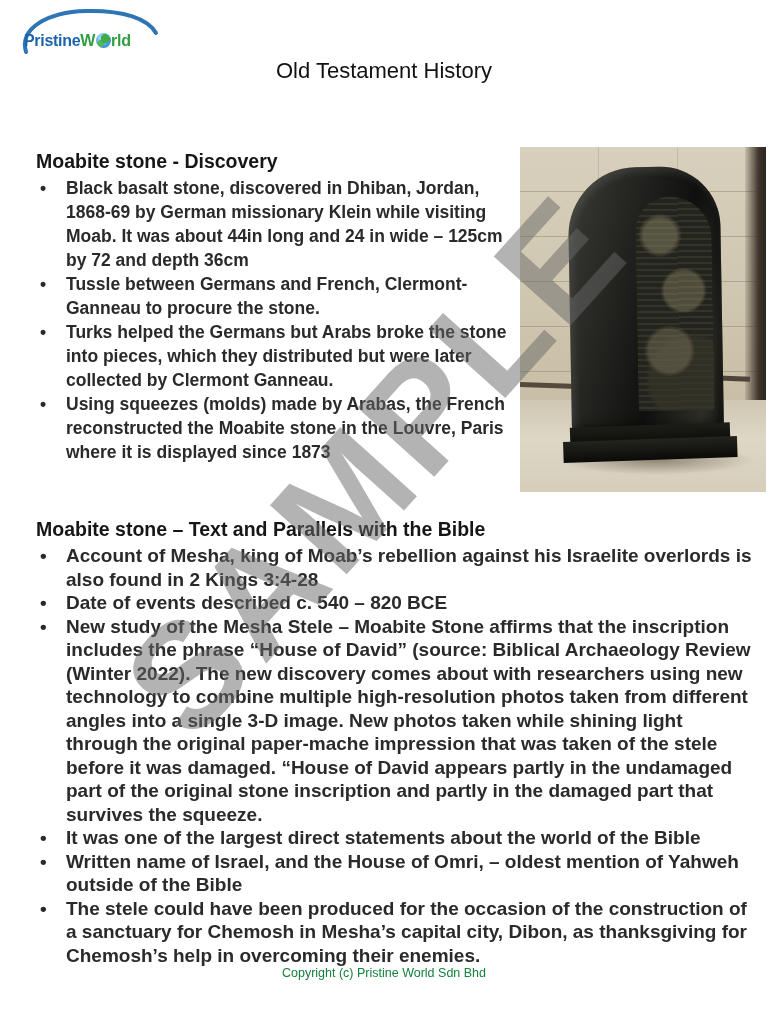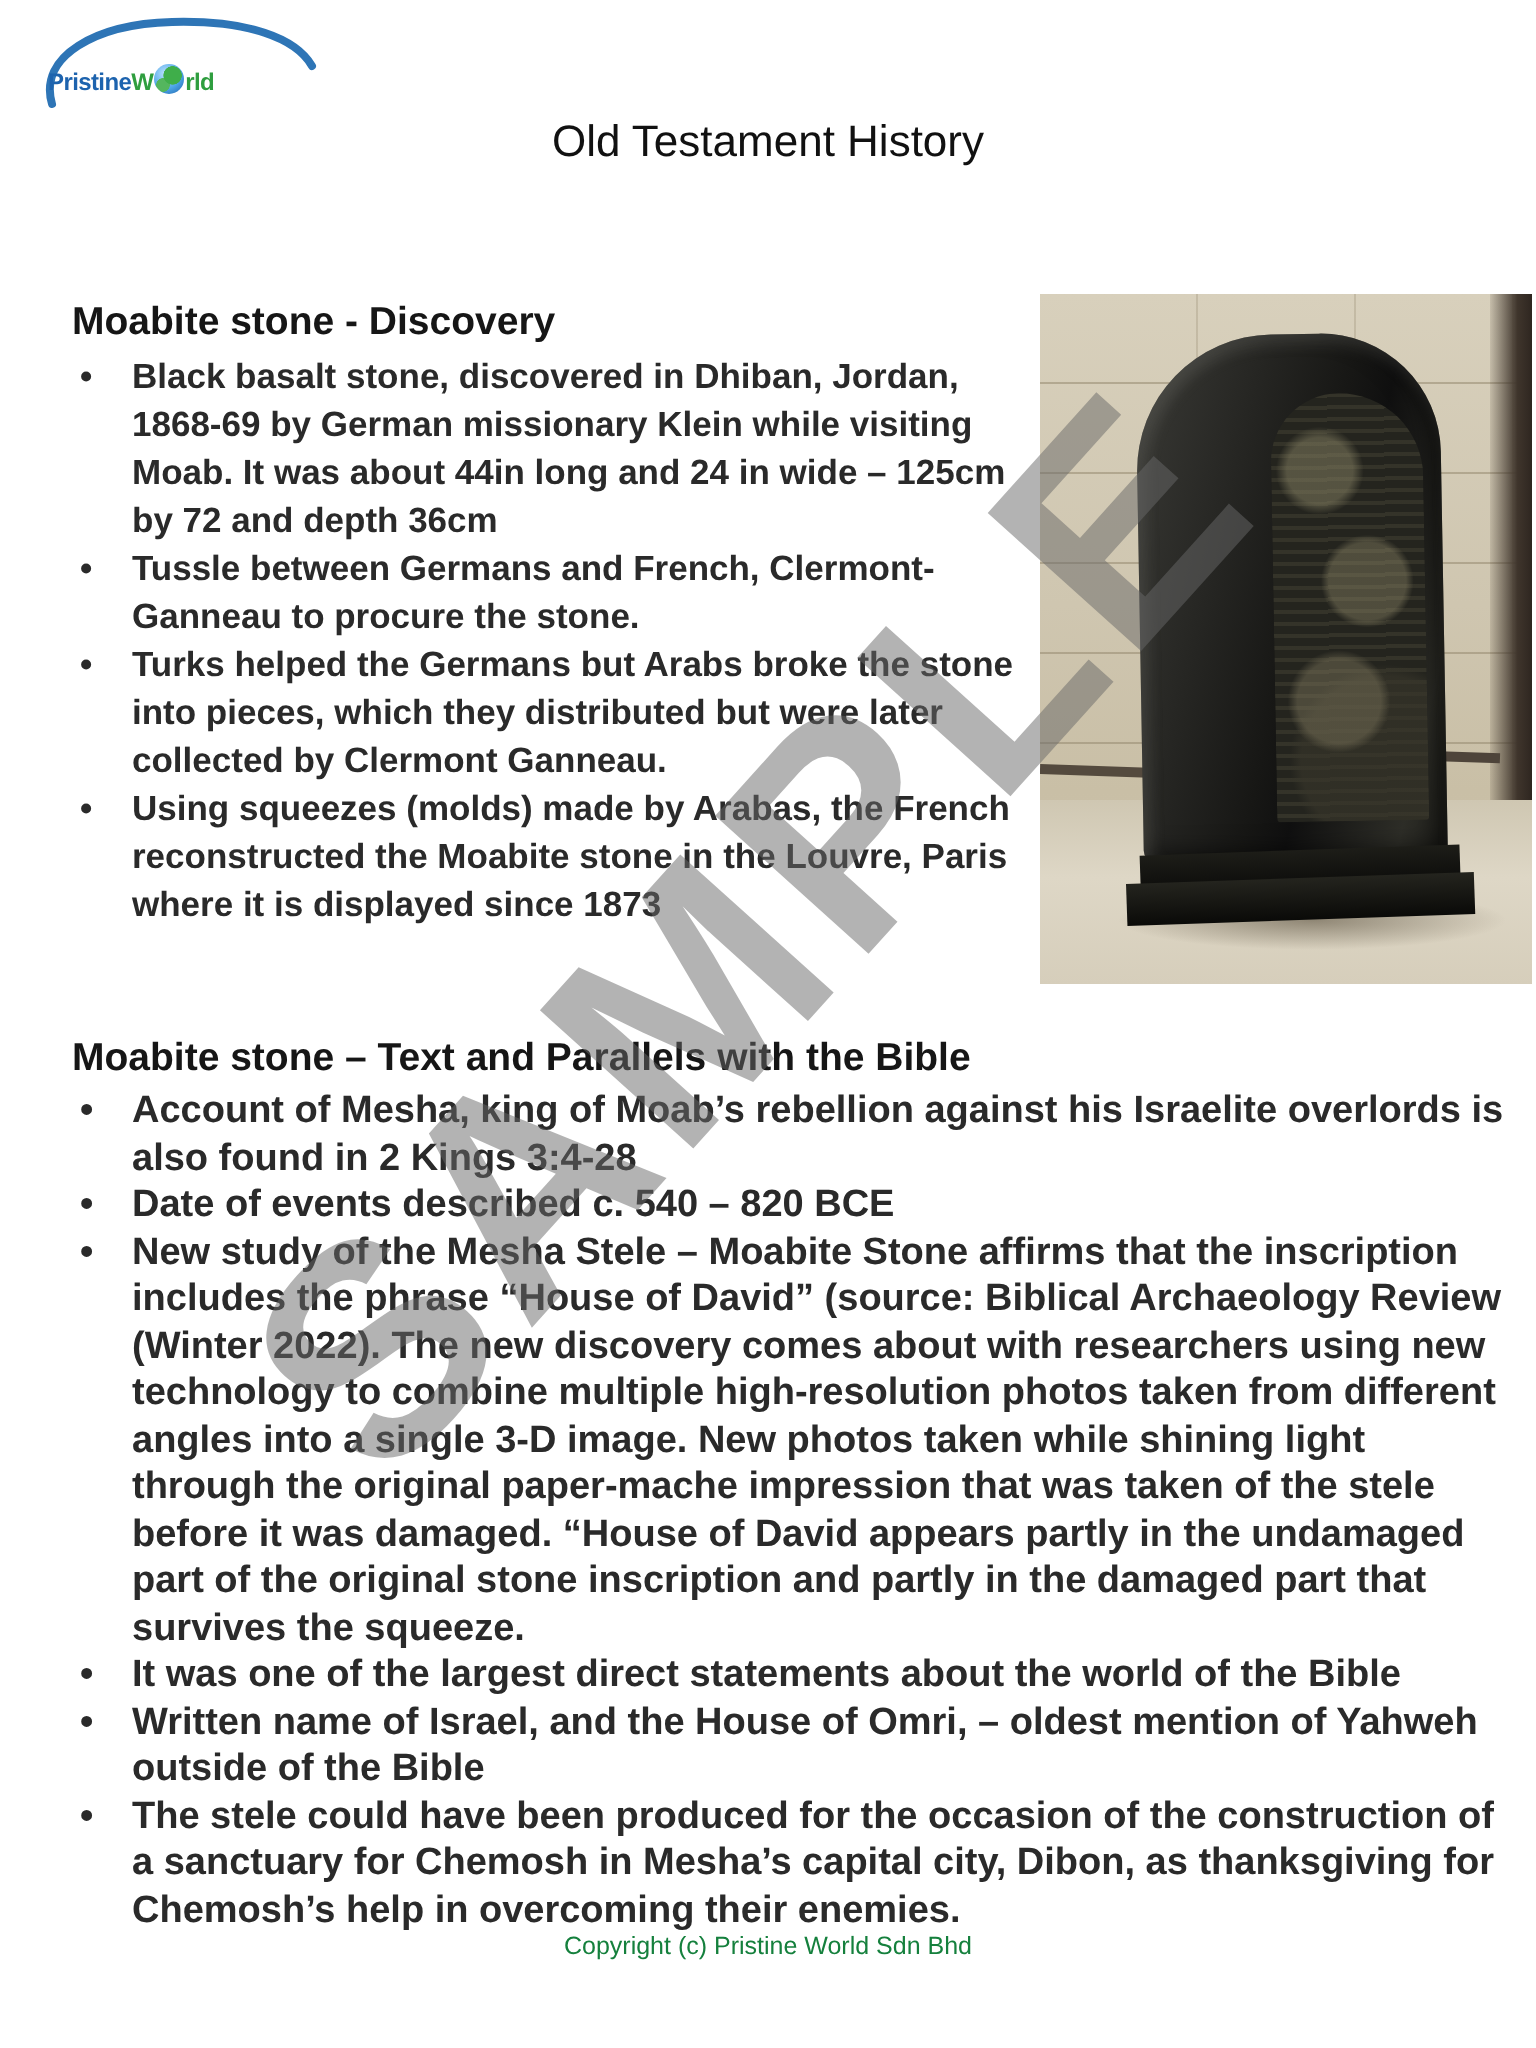--- a/index.html
+++ b/index.html
@@ -4,21 +4,21 @@
 <style>
   html,body { margin:0; padding:0; background:#ffffff; }
   .page {
     position:relative; width:768px; height:1024px; background:#ffffff;
     font-family:"Liberation Sans", sans-serif; color:#2a2a2a; overflow:hidden;
   }
 
   
   .logo { position:absolute; left:14px; top:6px; width:160px; height:60px; }
   .logo svg { position:absolute; left:0; top:0; }
-  .logo-text { position:absolute; left:10px; top:26px; font-size:12px; font-weight:bold; white-space:nowrap; letter-spacing:-0.3px; }
+  .logo-text { position:absolute; left:10px; top:26px; font-size:16px; font-weight:bold; white-space:nowrap; letter-spacing:-0.3px; }
   .logo-blue  { color:#1d63ae; }
   .logo-green { color:#2f9e3f; }
   .globe {
     display:inline-block; width:15px; height:15px; border-radius:50%;
     vertical-align:-2px; margin:0 0.5px;
     background:
       radial-gradient(circle at 62% 38%, #3fae4a 0 34%, rgba(0,0,0,0) 36%),
       radial-gradient(circle at 30% 70%, #54b65e 0 22%, rgba(0,0,0,0) 24%),
       radial-gradient(circle at 38% 32%, #bfe3ff, #4da6e8 55%, #1d5fa8 100%);
   }

